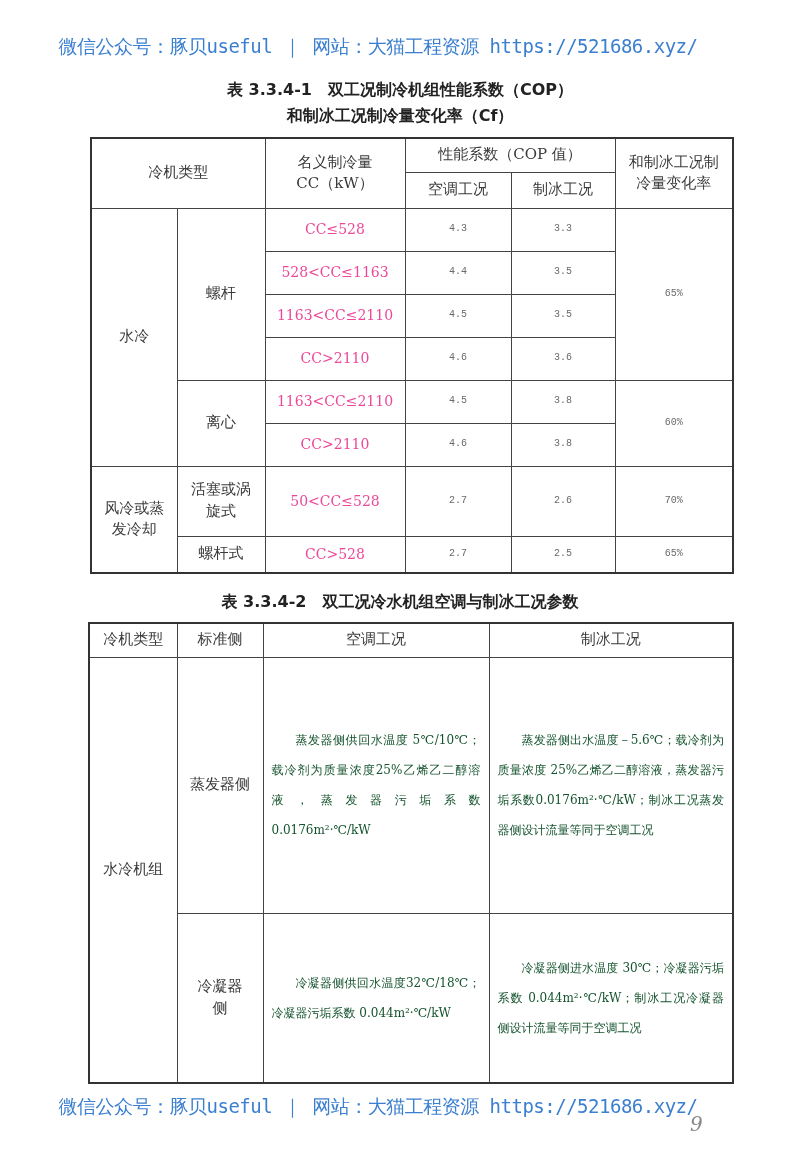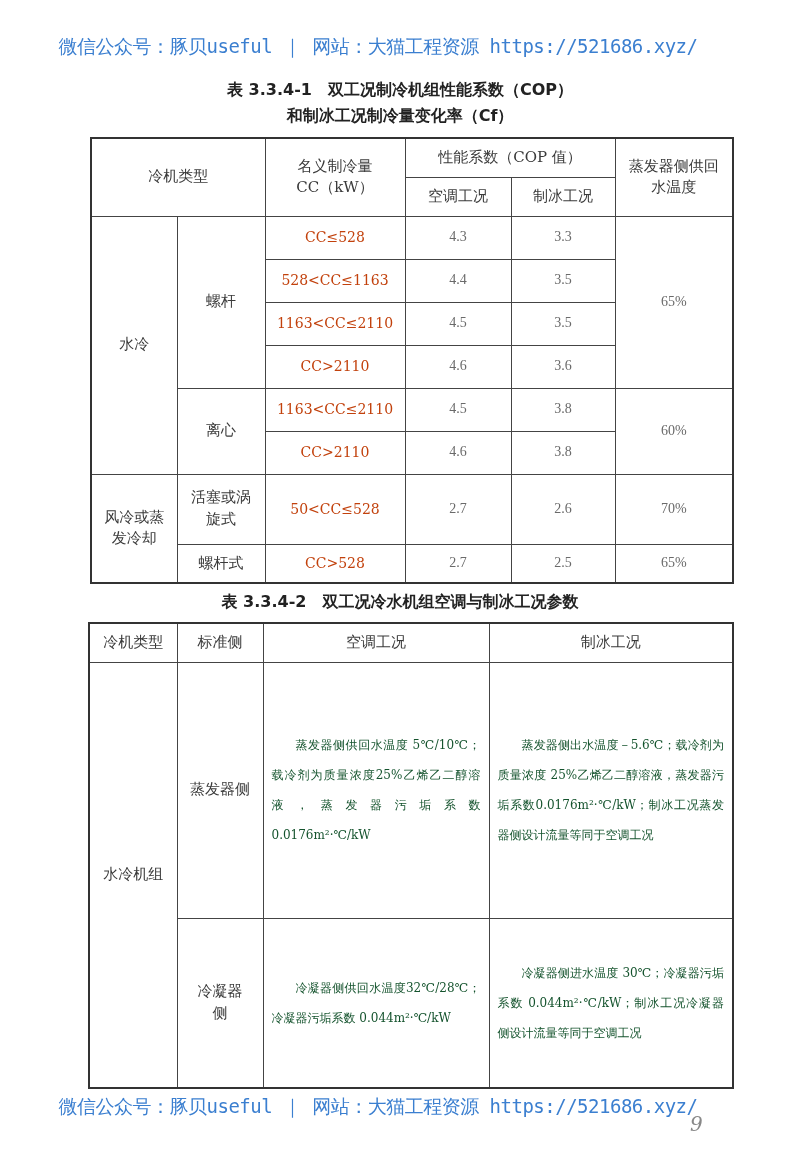--- a/index.html
+++ b/index.html
@@ -21,26 +21,26 @@
   }
   .cap1a { top: 60px; margin-top: 20px; }
   .cap1b { top: 106px; }
   .cap2 { top: 592px; }
   table {
     position: absolute; border-collapse: collapse; table-layout: fixed;
     border: 2px solid #333;
   }
   td {
     border: 1px solid #444; text-align: center; vertical-align: middle;
-    font-size: 15px; color: #3a3a3a; padding: 8px; line-height: 1.45;
+    font-size: 15px; color: #3a3a3a; padding: 0; line-height: 1.45;
   }
   .t1 { left: 90px; top: 137px; width: 642px; }
   .t2 { left: 88px; top: 622px; width: 644px; }
-  .num { color: #6a6a6a; font-family: Liberation Serif, serif; font-size: 14px; }
-  .range { color: #c2410c; font-size: 14px; }
+  .num { color: #6a6a6a; font-family: Liberation Mono, monospace; font-size: 10px; }
+  .range { color: #ec4899; font-size: 14px; }
   .para { text-align: justify; padding: 0 8px; font-size: 12px; line-height: 30px; color: #14532d; }
   .para.indent { text-indent: 2em; }
   .page-num {
     position: absolute; left: 690px; top: 1112px; font-size: 20px; color: #888;
     font-style: italic; font-family: "DejaVu Serif", serif;
   }
 </style>
 </head>
 <body>
 
@@ -56,21 +56,21 @@
       <col style="width:140px">
     <col style="width:106px">
       <col style="width:104px">
       <col style="width:118px">
   </colgroup>
   <tbody>
       <tr style="height:34px">
     <td colspan="2" rowspan="2">冷机类型</td>
     <td rowspan="2" style="padding:0 28px">名义制冷量CC（kW）</td>
     <td colspan="2">性能系数（COP 值）</td>
-    <td rowspan="2" style="padding:0 12px">蒸发器侧供回水温度</td>
+    <td rowspan="2" style="padding:0 12px">和制冰工况制冷量变化率</td>
   </tr>
   <tr style="height:36px">
     <td>空调工况</td>
     <td>制冰工况</td>
   </tr>
 
   <tr style="height:43px">
     <td rowspan="6">水冷</td>
     <td rowspan="4">螺杆</td>
     <td class="range">CC≤528</td>
@@ -142,20 +142,20 @@
     <td>制冰工况</td>
   </tr>
   <tr style="height:256px">
     <td rowspan="2">水冷机组</td>
     <td style="padding:0 8px">蒸发器侧</td>
     <td class="para indent">蒸发器侧供回水温度 5℃/10℃；载冷剂为质量浓度25%乙烯乙二醇溶液，蒸发器污垢系数 0.0176m²·℃/kW</td>
     <td class="para indent">蒸发器侧出水温度－5.6℃；载冷剂为质量浓度 25%乙烯乙二醇溶液，蒸发器污垢系数0.0176m²·℃/kW；制冰工况蒸发器侧设计流量等同于空调工况</td>
   </tr>
   <tr style="height:170px">
     <td style="padding:0 20px">冷凝器侧</td>
-    <td class="para indent">冷凝器侧供回水温度32℃/28℃；冷凝器污垢系数 0.044m²·℃/kW</td>
+    <td class="para indent">冷凝器侧供回水温度32℃/18℃；冷凝器污垢系数 0.044m²·℃/kW</td>
     <td class="para indent">冷凝器侧进水温度 30℃；冷凝器污垢系数 0.044m²·℃/kW；制冰工况冷凝器侧设计流量等同于空调工况</td>
   </tr>
 </tbody>
   </table>
 
 <div class="watermark wm-bottom">微信公众号：豚贝useful ｜ 网站：大猫工程资源 https://521686.xyz/</div>
 <div class="page-num">9</div>
 
 </body></html>

